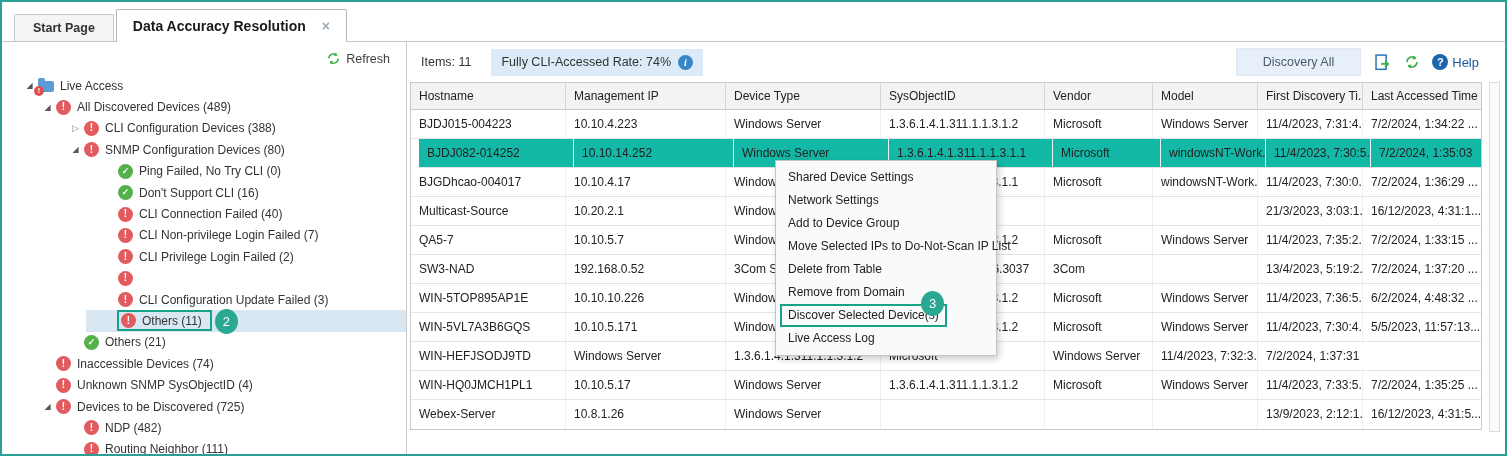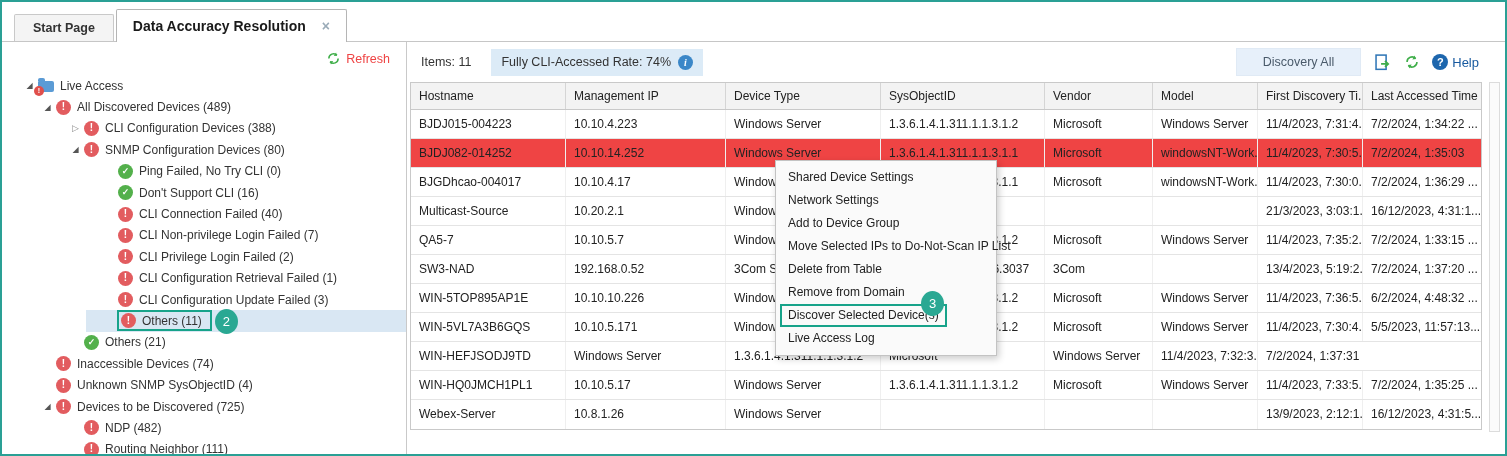--- a/index.html
+++ b/index.html
@@ -15,21 +15,21 @@
          background:#f4f4f4; color:#333; font-size:12.5px; height:27px; padding:0 18px;
          border-radius:2px 2px 0 0; cursor:default;font-weight:bold; }
   .tab.active { position:relative; z-index:2; margin-bottom:-1px; height:33px;
                 background:#fff; border-color:#b5b5b5; font-size:14px; color:#1a1a1a;
                 padding:0 16px; margin-left:2px; }
   .tab .close { margin-left:16px; color:#9aabb8; font-size:14px; line-height:1; }
   
   .content { display:flex; height:412px; }
   .left-panel { position:relative; width:405px; flex:none; border-right:1px solid #c9c9c9; background:#fff; }
   .refresh-link { position:absolute; top:9px; right:16px; display:flex; align-items:center;
-                  gap:5px; color:#ef4444; font-size:12.5px; cursor:pointer; }
+                  gap:5px; color:#404040; font-size:12.5px; cursor:pointer; }
   
   .tree { margin-top:33px; }
   .tree-row { position:relative; z-index:0; height:21.4px; display:flex; align-items:center;
               font-size:12px; color:#333; white-space:nowrap; cursor:default; }
   .tree-row.selected::before { content:""; position:absolute; left:84px; right:0; top:0; bottom:0;
               background:#d9e7f3; z-index:-1; }
   .tw { width:15px; flex:none; display:inline-flex; justify-content:center; color:#555; }
   .tw.expanded { font-size:8px; }
   .tw.collapsed { font-size:9px; color:#8a8a8a; }
   .st-icon { width:15px; height:15px; border-radius:50%; color:#fff; font-size:10px; font-weight:bold;
@@ -75,21 +75,21 @@
   .thead, .trow { display:grid; grid-template-columns:155px 160px 155px 164px 108px 105px 105px 1fr; }
   .thead { height:28px; background:#f3f3f3; border:1px solid #c9c9c9; }
   .thead .cell { line-height:26px; color:#222; font-size:12px; border-right:1px solid #d5d5d5; }
   .thead .cell:last-child { border-right:none; }
   .cell { padding:0 8px; white-space:nowrap; overflow:hidden; }
   .tbody { border:1px solid #c9c9c9; border-top:none; }
   .trow { height:29px; border-bottom:1px solid #e4e4e4; background:#fff; }
   .trow:last-child { border-bottom:none; }
   .trow .cell { line-height:28px; font-size:12px; color:#222; border-right:1px solid #efefef; position:relative; }
   .trow .cell:last-child { border-right:none; }
-  .trow.selected { background:#ef4444; }
+  .trow.selected { background:#14b8a6;margin-left:8px; }
   .vscroll { position:absolute; top:40px; right:5px; width:11px; height:350px;
              background:#fbfbfb; border:1px solid #dcdcdc; }
   
   .ctx-menu { position:absolute; left:368px; top:118px; width:222px; background:#fafafa;
               border:1px solid #c3c3c3; box-shadow:2px 3px 7px rgba(0,0,0,.2); z-index:5;
               padding:5px 0; list-style:none; }
   .ctx-menu li { position:relative; line-height:23px; padding-left:12px; font-size:12px;
                  color:#222; white-space:nowrap; cursor:pointer; }
   .ctx-menu li.highlighted .mi-label { display:inline-block; border:2px solid #17a38a;
                  padding:0 6px; margin-left:-8px; line-height:19px; }
@@ -166,21 +166,20 @@
             <span>CLI Non-privilege Login Failed (7)</span>
           </div>
           <div class="tree-row" style="padding-left: 100px;">
             <span class="tw none"></span>
             <span class="st-icon st-error">!</span>
             <span>CLI Privilege Login Failed (2)</span>
           </div>
           <div class="tree-row" style="padding-left: 100px;">
             <span class="tw none"></span>
             <span class="st-icon st-error">!</span>
-            <span>CLI Configuration Retrieval Failed (1)</span>
           </div>
           <div class="tree-row" style="padding-left: 100px;">
             <span class="tw none"></span>
             <span class="st-icon st-error">!</span>
             <span>CLI Configuration Update Failed (3)</span>
           </div>
           <div class="tree-row selected" style="padding-left: 100px;">
             <span class="tw none"></span>
             <span class="callout">
               <span class="st-icon st-error">!</span>

